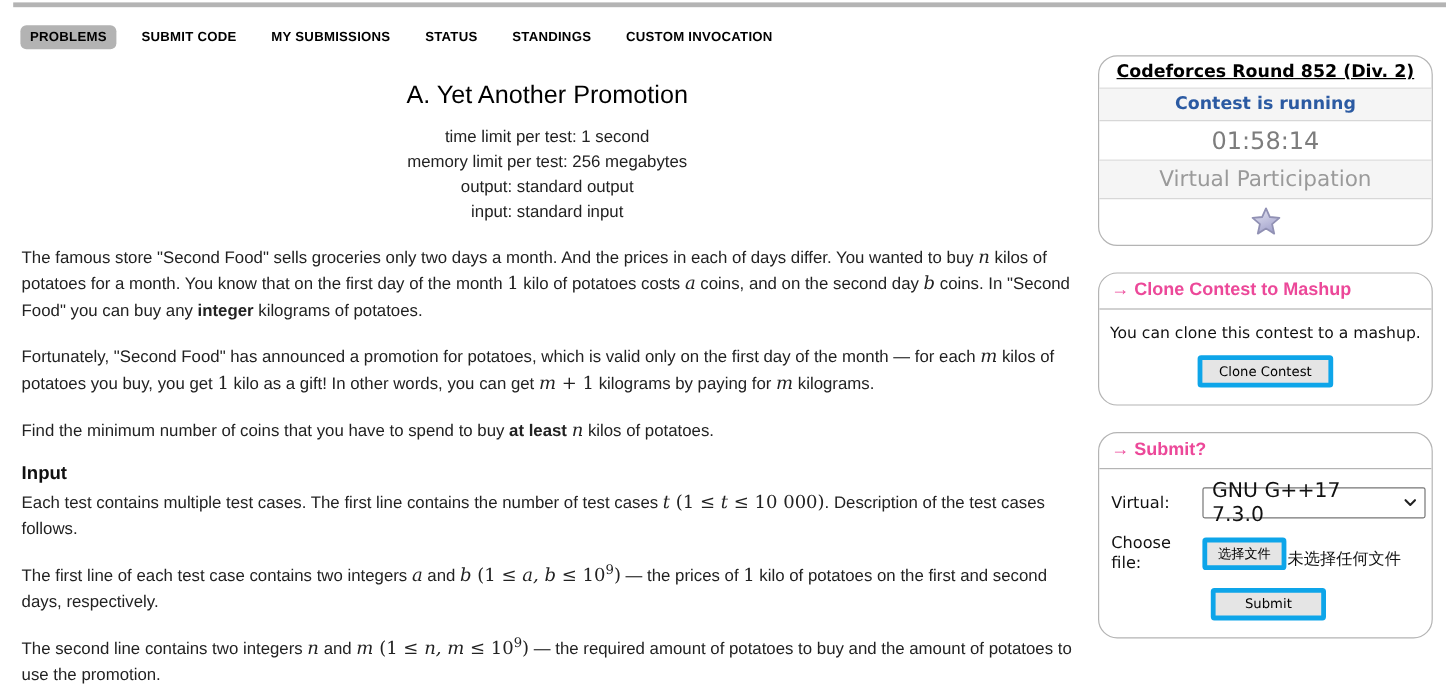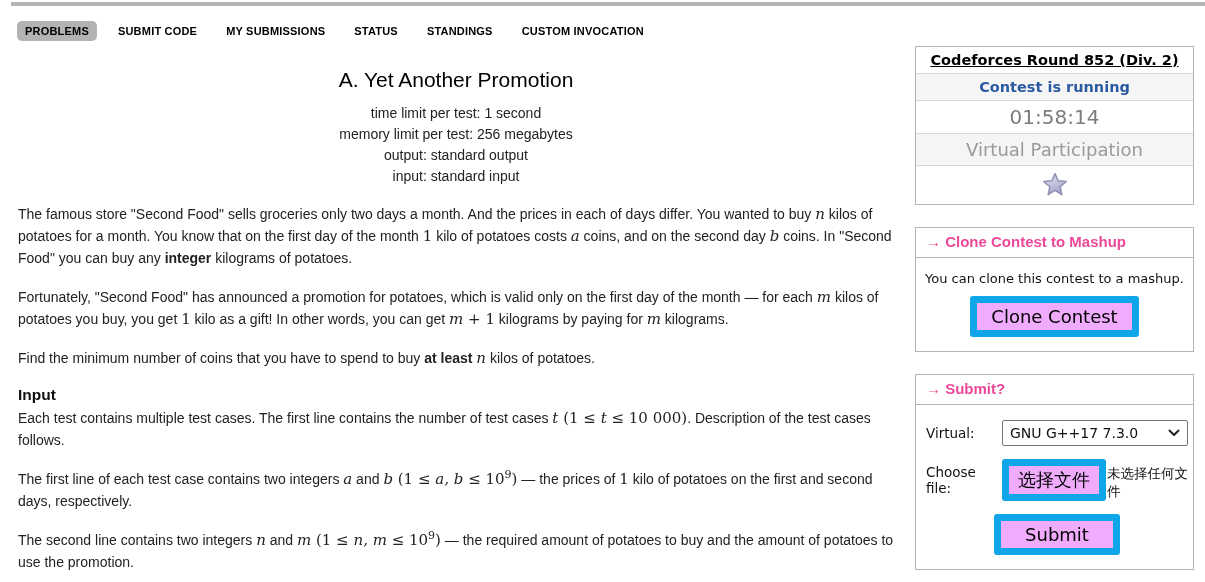--- a/index.html
+++ b/index.html
@@ -21,38 +21,38 @@
   .meta{text-align:center;font-size:14px;line-height:21px;color:#222;margin-bottom:16px;}
   .statement p{margin:0 0 17px;font-size:14px;line-height:22px;color:#222;}
   .sec-title{font-size:15.5px;font-weight:bold;color:#111;margin:15px 0 3px;}
   .s-v{font-family:"DejaVu Serif",serif;font-style:italic;font-size:15px;}
   .s-n{font-family:"DejaVu Serif",serif;font-size:15px;}
   .s-sup{font-family:"DejaVu Serif",serif;font-size:11px;vertical-align:6px;line-height:0;}
   .s-b{font-weight:bold;}
 
   
   .sidebar{position:absolute;left:915px;top:46px;width:279px;}
-  .box{border:1px solid #b4b4b4;border-radius:0;background:#fff;overflow:hidden;margin-bottom:22px;}
+  .box{border:1px solid #b4b4b4;border-radius:16px;background:#fff;overflow:hidden;margin-bottom:22px;}
   .crow{text-align:center;border-bottom:1px solid #d7d7d7;padding:4px 6px;}
   .crow:last-child{border-bottom:none;}
   .crow.alt{background:#f5f5f5;}
   .contest-link{font-family:"DejaVu Sans",sans-serif;font-weight:bold;font-size:14.5px;color:#000;text-decoration:underline;cursor:pointer;}
   .contest-status{font-family:"DejaVu Sans",sans-serif;font-weight:bold;font-size:14.5px;color:#2b5aa2;padding:5px 6px;}
   .contest-timer{font-family:"DejaVu Sans",sans-serif;font-size:20px;color:#7d7d7d;padding:4px 6px;}
   .contest-mode{font-family:"DejaVu Sans",sans-serif;font-size:18px;color:#9a9a9a;padding:5px 6px;}
   .star-row{padding:6px 6px 7px;}
   .star-row svg{display:inline-block;vertical-align:middle;cursor:pointer;}
 
   .box-head{padding:5px 10px 7px;border-bottom:1px solid #b4b4b4;font-family:Liberation Sans, sans-serif;font-weight:bold;font-size:15px;color:#ec4899;}
   .clone-body{padding:13px 8px 14px;text-align:center;font-family:"DejaVu Sans",sans-serif;font-size:13px;color:#111;}
-  .btn{display:inline-block;background:#f0abfc;border:7px solid #0ea5e9;border-radius:3px;font-family:"DejaVu Sans",sans-serif;font-size:18px;color:#000;padding:3px 14px;cursor:pointer;white-space:nowrap;}
+  .btn{display:inline-block;background:#e5e5e5;border:4px solid #0ea5e9;border-radius:3px;font-family:"DejaVu Sans",sans-serif;font-size:11px;color:#000;padding:3px 14px;cursor:pointer;white-space:nowrap;}
   .clone-body .btn{margin-top:10px;}
 
   .submit-body{padding:15px 10px 14px;display:grid;grid-template-columns:76px 1fr;row-gap:13px;align-items:center;font-family:"DejaVu Sans",sans-serif;font-size:13.5px;color:#111;}
-  .fake-select{display:flex;justify-content:space-between;align-items:center;width:186px;height:23px;box-sizing:border-box;border:1px solid #767676;border-radius:2px;background:#fff;padding:12px 7px;font-size:14px;cursor:pointer;gap:24px;}
+  .fake-select{display:flex;justify-content:space-between;align-items:center;width:186px;height:23px;box-sizing:border-box;border:1px solid #767676;border-radius:2px;background:#fff;padding:12px 7px;font-size:17px;cursor:pointer;gap:24px;}
   .file-widget{display:flex;align-items:flex-end;gap:1px;}
   .file-btn{padding:2px 9px;}
   .submit-row{grid-column:1 / -1;text-align:center;}
   .submit-row .btn{padding:3px 24px;}
 </style>
 </head>
 <body>
 
 <div class="top-rule"></div>
 

